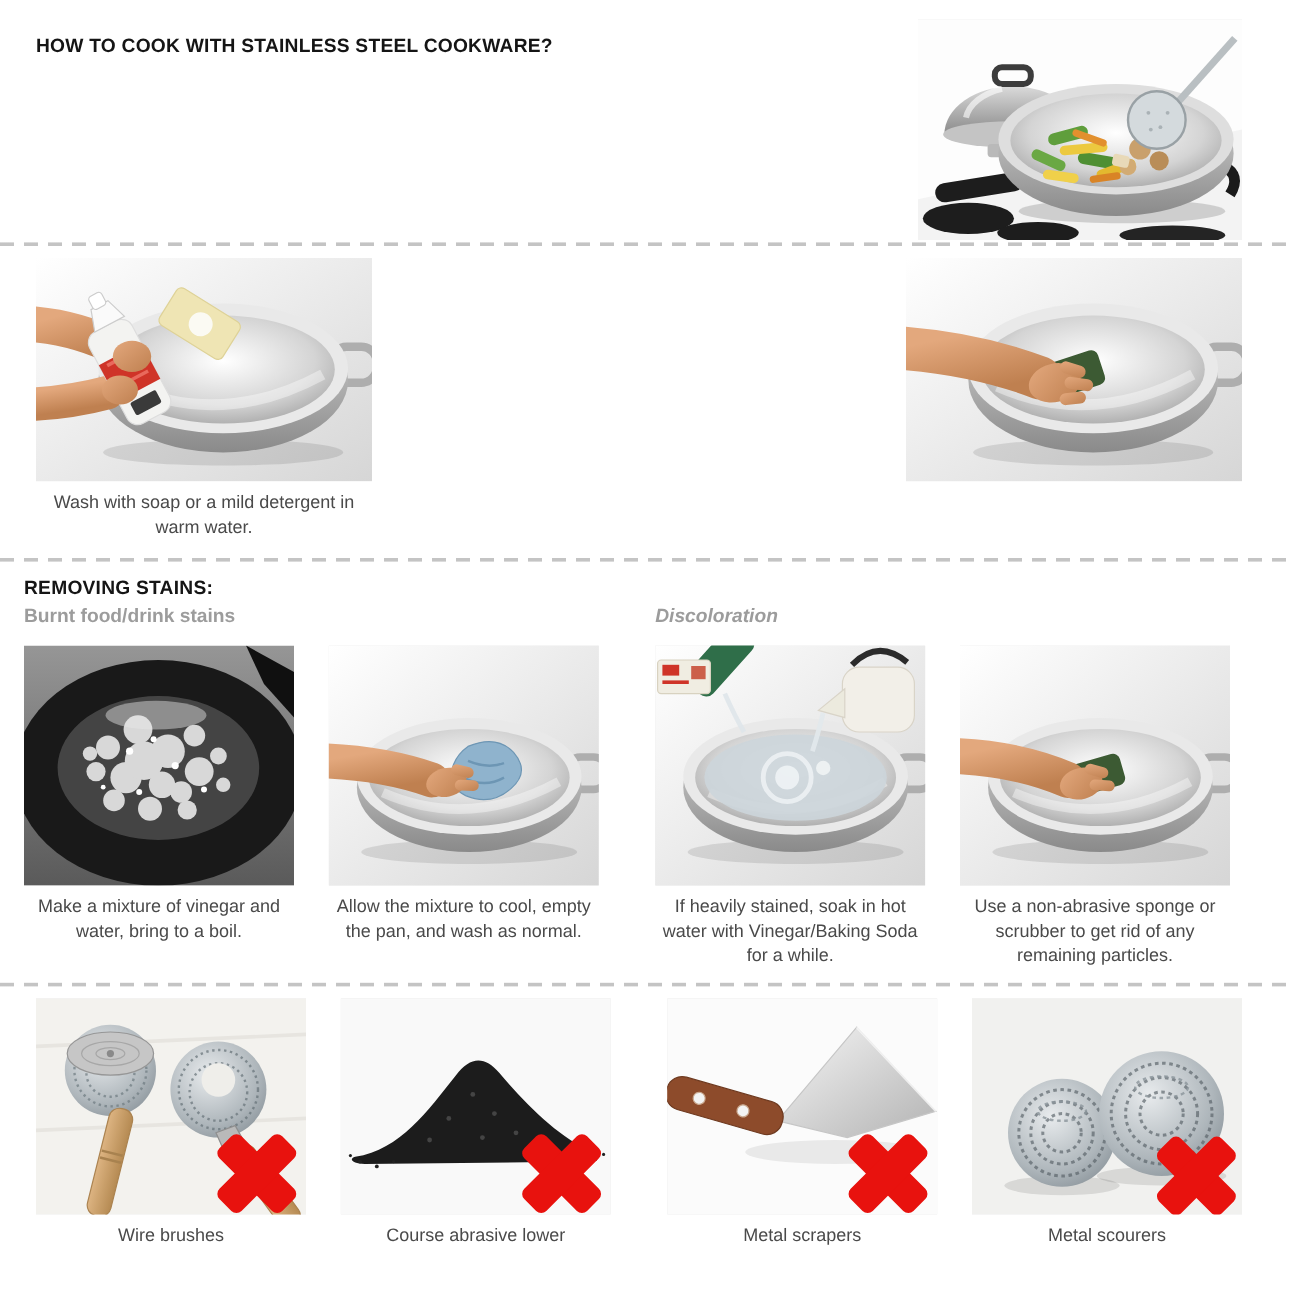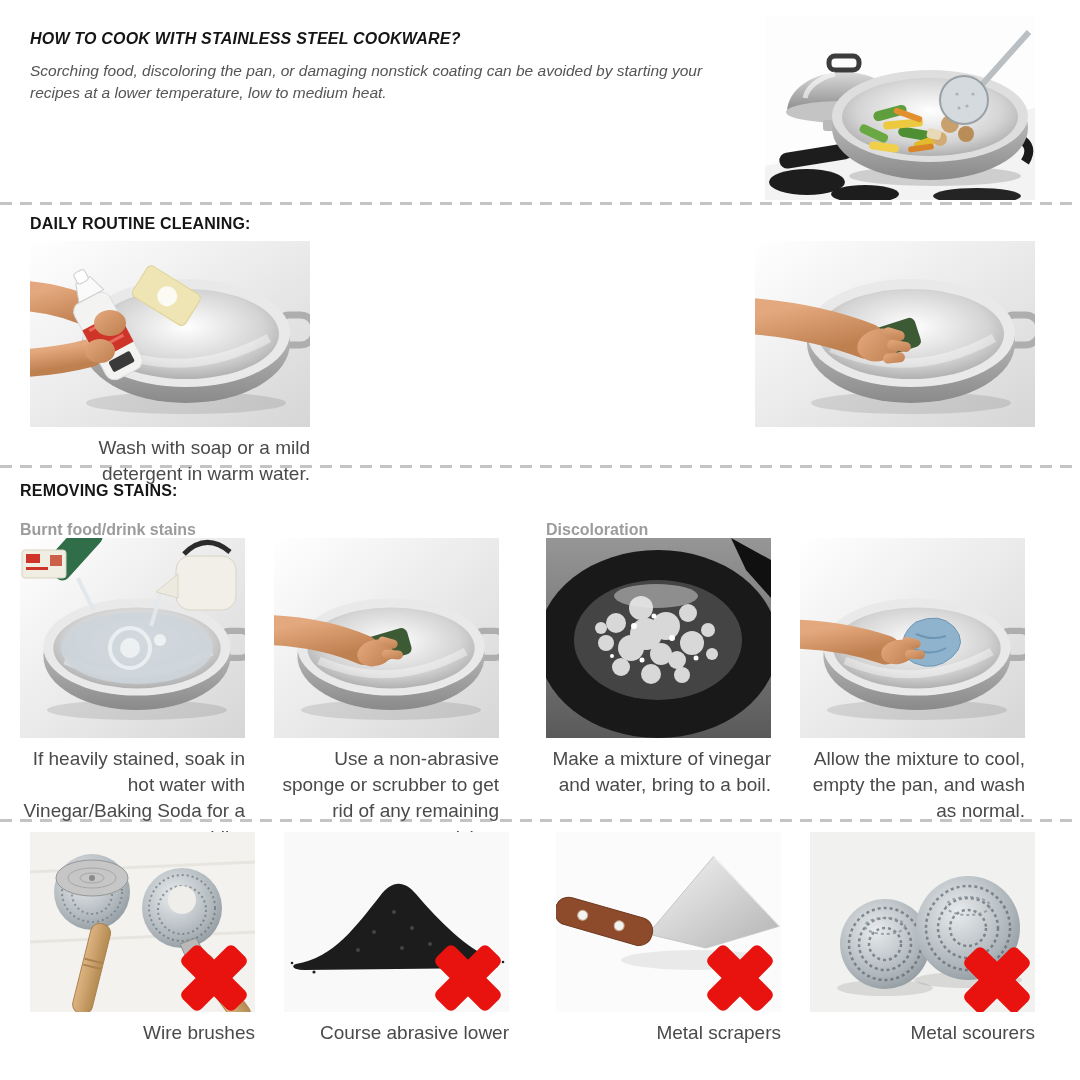--- a/index.html
+++ b/index.html
@@ -2,42 +2,42 @@
 <html><head>
 <meta charset="utf-8">
 <style>
   html,body{margin:0;padding:0;background:#ffffff;}
   body{width:1080px;height:1080px;font-family:"Liberation Sans","DejaVu Sans",sans-serif;color:#4f4f4f;overflow:hidden;}
   .sec{padding-left:30px;padding-right:45px;box-sizing:border-box;}
   h1,h2{font-size:16px;font-weight:bold;color:#151515;margin:0;letter-spacing:.2px;}
   .divider{height:3px;background:repeating-linear-gradient(90deg,#c4c4c4 0 12px,transparent 12px 20px);}
   
   .sec-intro{height:202px;padding-top:16px;display:flex;align-items:flex-start;}
-  .intro-text{width:710px;padding-top:14px;font-style:italic;}
+  .intro-text{width:710px;padding-top:14px;}
   .intro-text h1{margin-bottom:12px;}
   .intro-text p{margin:0 0 14px 0;font-size:15.5px;line-height:1.42;color:#555555;}
   .intro-text .tiplabel{font-weight:bold;color:#2e2e2e;}
   .intro-photo{margin-left:auto;width:270px;height:184px;}
   
   .row3{display:flex;justify-content:space-between;width:1005px;}
   .row4{display:flex;justify-content:space-between;width:1005px;}
   .pair{display:flex;gap:29px;}
   figure{margin:0;}
-  figcaption{font-size:19px;line-height:1.38;color:#4a4a4a;text-align:right;margin-top:8px;}
+  figcaption{font-size:15px;line-height:1.38;color:#4a4a4a;text-align:center;margin-top:8px;}
   .card3{width:280px;} .card4{width:225px;}
   .photo{display:block;background:#ececec;}
   
   .sec-daily{height:260px;padding-top:10px;}
   .sec-daily h2{margin-bottom:8px;}
   
   .sec-stains{height:351px;padding-top:14px;padding-left:20px;}
   .sec-stains h2{margin-bottom:5px;}
   .subrow{position:relative;height:24px;margin-bottom:9px;width:1005px;}
-  .subhead{position:absolute;top:16px;font-size:16px;font-weight:bold;color:#9c9c9c;}
-  .subhead.s1{left:0;} .subhead.s2{left:526px;}
+  .subhead{position:absolute;top:0;font-size:16px;font-weight:bold;color:#9c9c9c;}
+  .subhead.s1{left:0;} .subhead.s2{left:526px;font-style:italic;}
   
   .sec-donot{height:258px;padding-top:10px;}
   .sec-donot h2{margin-bottom:8px;}
 </style>
 </head>
 <body>
 
 <svg width="0" height="0" style="position:absolute" aria-hidden="true">
   <defs>
     <linearGradient id="gBg" x1="0" y1="0" x2="1" y2="1">
@@ -85,21 +85,20 @@
     <g id="redX" fill="#e8120e">
       <rect x="-37" y="-13" width="74" height="26" rx="6" transform="rotate(45)"></rect>
       <rect x="-37" y="-13" width="74" height="26" rx="6" transform="rotate(-45)"></rect>
     </g>
   </defs>
 </svg>
 
 <div class="sec sec-intro">
   <div class="intro-text">
     <h1>HOW TO COOK WITH STAINLESS STEEL COOKWARE?</h1>
-    <p>Scorching food, discoloring the pan, or damaging nonstick coating can be avoided by starting your recipes at a lower temperature, low to medium heat.</p>
   </div>
   <svg class="photo intro-photo" viewBox="0 0 270 184" role="img">
     <rect width="270" height="184" fill="#fdfdfd"></rect>
     <polygon points="0,150 270,92 270,184 0,184" fill="#f3f3f3"></polygon>
 
     <g fill="#1d1d1d">
       <ellipse cx="42" cy="166" rx="38" ry="13"></ellipse>
       <rect x="14" y="132" width="74" height="16" rx="8" transform="rotate(-9 51 140)"></rect>
       <ellipse cx="100" cy="178" rx="34" ry="9"></ellipse>
       <ellipse cx="212" cy="180" rx="44" ry="8" fill="#242424"></ellipse>
@@ -144,21 +143,20 @@
         <circle cx="202" cy="90" r="1.6" fill="#aab2b6"></circle>
       <circle cx="208" cy="78" r="1.6" fill="#aab2b6"></circle>
         <circle cx="194" cy="92" r="1.6" fill="#aab2b6"></circle>
     </g>
   </svg>
 </div>
 
 <div class="divider"></div>
 
 <div class="sec sec-daily">
-  <h2>DAILY ROUTINE CLEANING:</h2>
   <div class="row3">
     <figure class="card3">
       <svg class="photo" width="280" height="186" viewBox="0 0 280 186" role="img">
         <rect width="280" height="186" fill="url(#gBg)"></rect>
         <use href="#panG" transform="translate(6,2)"></use>
         <g>
           <path d="M-5,55 Q35,58 70,76" stroke="url(#gSkin)" stroke-width="30" fill="none" stroke-linecap="round"></path>
           <path d="M-5,122 Q30,120 60,112" stroke="url(#gSkin)" stroke-width="28" fill="none" stroke-linecap="round"></path>
         </g>
         <g transform="rotate(-28 78 95)">
@@ -201,64 +199,20 @@
 <div class="sec sec-stains">
   <h2>REMOVING STAINS:</h2>
   <div class="subrow">
     <span class="subhead s1">Burnt food/drink stains</span>
     <span class="subhead s2">Discoloration</span>
   </div>
   <div class="row4">
     <div class="pair">
       <figure class="card4">
         <svg class="photo" width="225" height="200" viewBox="0 0 225 200" role="img">
-          <rect width="225" height="200" fill="url(#gBg)"></rect>
-          <use href="#panG" transform="translate(-18,28) scale(0.9)"></use>
-          <ellipse cx="117" cy="110" rx="76" ry="36" fill="#ccd5da" opacity="0.9"></ellipse>
-          <circle cx="110" cy="110" r="20" fill="none" stroke="#f0f4f6" stroke-width="4" opacity="0.8"></circle>
-          <circle cx="110" cy="110" r="10" fill="#eef3f5" opacity="0.9"></circle>
-          <circle cx="140" cy="102" r="6" fill="#f4f7f8" opacity="0.8"></circle>
-          <g>
-            <g transform="rotate(42 42 26)">
-              <rect x="28" y="-24" width="28" height="64" rx="8" fill="#2f6e49"></rect>
-              <rect x="36" y="-40" width="12" height="18" rx="3" fill="#2f6e49"></rect>
-            </g>
-            <rect x="2" y="12" width="44" height="28" rx="3" fill="#f0ede2" stroke="#d8d2c0"></rect>
-            <rect x="6" y="16" width="14" height="9" fill="#cf3428"></rect>
-            <rect x="6" y="29" width="22" height="3" fill="#cf3428"></rect>
-            <rect x="30" y="17" width="12" height="11" fill="#c6452f" opacity="0.85"></rect>
-            <path d="M58,40 q8,18 16,32" stroke="#dfe6ea" stroke-width="4" fill="none" opacity="0.9"></path>
-          </g>
-          <g>
-            <rect x="156" y="18" width="60" height="54" rx="14" fill="#f2efe8" stroke="#d9d4c8"></rect>
-            <polygon points="158,36 136,54 158,60" fill="#eceade" stroke="#d9d4c8"></polygon>
-            <path d="M164,16 q22,-22 46,-2" stroke="#2b2b2b" stroke-width="5" fill="none"></path>
-            <path d="M140,56 q-5,20 -9,32" stroke="#e2e9ec" stroke-width="4" fill="none" opacity="0.9"></path>
-          </g>
-        </svg>
-        <figcaption>If heavily stained, soak in hot water with Vinegar/Baking Soda for a while.</figcaption>
-      </figure>
-      <figure class="card4">
-        <svg class="photo" width="225" height="200" viewBox="0 0 225 200" role="img">
-          <rect width="225" height="200" fill="url(#gBg)"></rect>
-          <use href="#panG" transform="translate(-18,28) scale(0.9)"></use>
-          <rect x="94" y="94" width="42" height="27" rx="6" fill="#3c5a33" transform="rotate(-16 115 107)"></rect>
-          <g>
-            <path d="M-5,92 Q48,94 90,112" stroke="url(#gSkin)" stroke-width="30" fill="none" stroke-linecap="round"></path>
-            <ellipse cx="101" cy="115" rx="18" ry="13" fill="url(#gSkin)" transform="rotate(-14 101 115)"></ellipse>
-            <rect x="104" y="100" width="20" height="9" rx="4.5" fill="url(#gSkin)" transform="rotate(16 114 104)"></rect>
-            <rect x="108" y="112" width="21" height="9" rx="4.5" fill="url(#gSkin)" transform="rotate(4 118 116)"></rect>
-          </g>
-        </svg>
-        <figcaption>Use a non-abrasive sponge or scrubber to get rid of any remaining particles.</figcaption>
-      </figure>
-    </div>
-    <div class="pair">
-      <figure class="card4">
-        <svg class="photo" width="225" height="200" viewBox="0 0 225 200" role="img">
           <rect width="225" height="200" fill="url(#gDark)"></rect>
           <polygon points="185,0 225,22 225,60 200,32" fill="#101010"></polygon>
           <ellipse cx="112" cy="106" rx="120" ry="94" fill="#191919"></ellipse>
           <ellipse cx="112" cy="102" rx="84" ry="60" fill="#c9c9c9" opacity="0.25"></ellipse>
           <g fill="#f2f2f2" opacity="0.85">
             <circle cx="70" cy="85" r="10"></circle>
               <circle cx="95" cy="70" r="12"></circle>
               <circle cx="120" cy="88" r="14"></circle>
             <circle cx="142" cy="75" r="9"></circle>
               <circle cx="85" cy="110" r="13"></circle>
@@ -298,20 +252,64 @@
           <g>
             <path d="M-5,96 Q46,98 86,112" stroke="url(#gSkin)" stroke-width="29" fill="none" stroke-linecap="round"></path>
             <ellipse cx="98" cy="114" rx="17" ry="12" fill="url(#gSkin)" transform="rotate(-12 98 114)"></ellipse>
             <rect x="102" y="100" width="19" height="9" rx="4.5" fill="url(#gSkin)" transform="rotate(14 111 104)"></rect>
             <rect x="105" y="112" width="20" height="9" rx="4.5" fill="url(#gSkin)" transform="rotate(2 115 116)"></rect>
           </g>
         </svg>
         <figcaption>Allow the mixture to cool, empty the pan, and wash as normal.</figcaption>
       </figure>
     </div>
+    <div class="pair">
+      <figure class="card4">
+        <svg class="photo" width="225" height="200" viewBox="0 0 225 200" role="img">
+          <rect width="225" height="200" fill="url(#gBg)"></rect>
+          <use href="#panG" transform="translate(-18,28) scale(0.9)"></use>
+          <ellipse cx="117" cy="110" rx="76" ry="36" fill="#ccd5da" opacity="0.9"></ellipse>
+          <circle cx="110" cy="110" r="20" fill="none" stroke="#f0f4f6" stroke-width="4" opacity="0.8"></circle>
+          <circle cx="110" cy="110" r="10" fill="#eef3f5" opacity="0.9"></circle>
+          <circle cx="140" cy="102" r="6" fill="#f4f7f8" opacity="0.8"></circle>
+          <g>
+            <g transform="rotate(42 42 26)">
+              <rect x="28" y="-24" width="28" height="64" rx="8" fill="#2f6e49"></rect>
+              <rect x="36" y="-40" width="12" height="18" rx="3" fill="#2f6e49"></rect>
+            </g>
+            <rect x="2" y="12" width="44" height="28" rx="3" fill="#f0ede2" stroke="#d8d2c0"></rect>
+            <rect x="6" y="16" width="14" height="9" fill="#cf3428"></rect>
+            <rect x="6" y="29" width="22" height="3" fill="#cf3428"></rect>
+            <rect x="30" y="17" width="12" height="11" fill="#c6452f" opacity="0.85"></rect>
+            <path d="M58,40 q8,18 16,32" stroke="#dfe6ea" stroke-width="4" fill="none" opacity="0.9"></path>
+          </g>
+          <g>
+            <rect x="156" y="18" width="60" height="54" rx="14" fill="#f2efe8" stroke="#d9d4c8"></rect>
+            <polygon points="158,36 136,54 158,60" fill="#eceade" stroke="#d9d4c8"></polygon>
+            <path d="M164,16 q22,-22 46,-2" stroke="#2b2b2b" stroke-width="5" fill="none"></path>
+            <path d="M140,56 q-5,20 -9,32" stroke="#e2e9ec" stroke-width="4" fill="none" opacity="0.9"></path>
+          </g>
+        </svg>
+        <figcaption>If heavily stained, soak in hot water with Vinegar/Baking Soda for a while.</figcaption>
+      </figure>
+      <figure class="card4">
+        <svg class="photo" width="225" height="200" viewBox="0 0 225 200" role="img">
+          <rect width="225" height="200" fill="url(#gBg)"></rect>
+          <use href="#panG" transform="translate(-18,28) scale(0.9)"></use>
+          <rect x="94" y="94" width="42" height="27" rx="6" fill="#3c5a33" transform="rotate(-16 115 107)"></rect>
+          <g>
+            <path d="M-5,92 Q48,94 90,112" stroke="url(#gSkin)" stroke-width="30" fill="none" stroke-linecap="round"></path>
+            <ellipse cx="101" cy="115" rx="18" ry="13" fill="url(#gSkin)" transform="rotate(-14 101 115)"></ellipse>
+            <rect x="104" y="100" width="20" height="9" rx="4.5" fill="url(#gSkin)" transform="rotate(16 114 104)"></rect>
+            <rect x="108" y="112" width="21" height="9" rx="4.5" fill="url(#gSkin)" transform="rotate(4 118 116)"></rect>
+          </g>
+        </svg>
+        <figcaption>Use a non-abrasive sponge or scrubber to get rid of any remaining particles.</figcaption>
+      </figure>
+    </div>
   </div>
 </div>
 
 <div class="divider"></div>
 
 <div class="sec sec-donot">
   <div class="row4">
     <div class="pair">
       <figure class="card4">
         <svg class="photo" width="225" height="180" viewBox="0 0 225 180" role="img">

